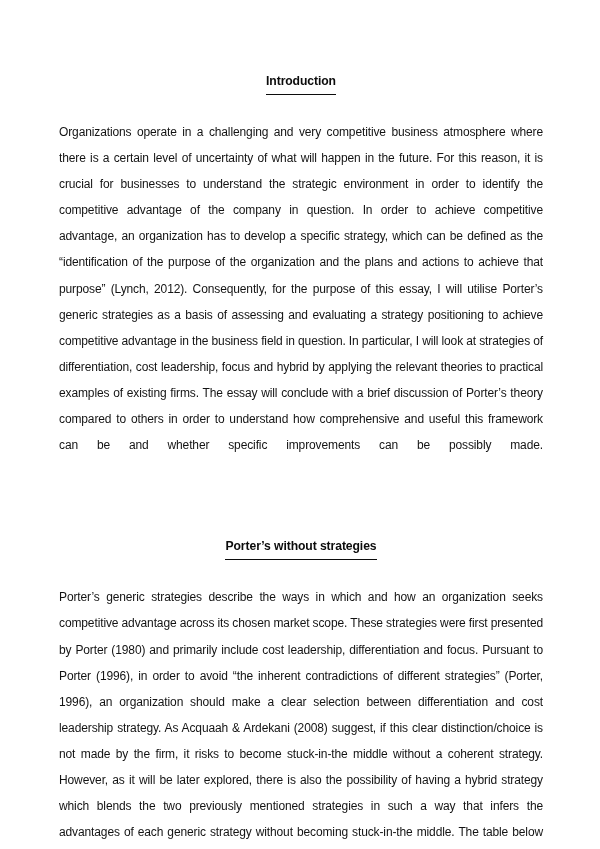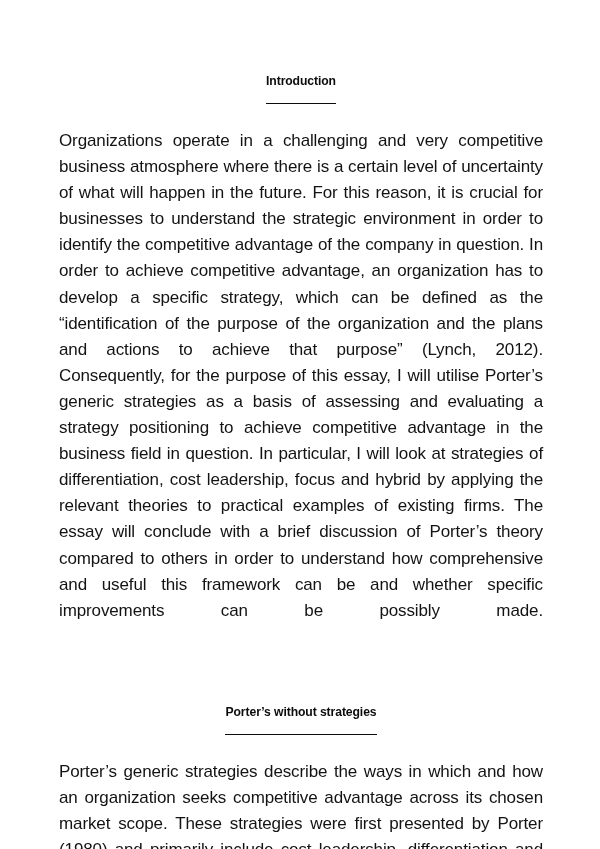--- a/index.html
+++ b/index.html
@@ -36,31 +36,31 @@
     text-align: center;
     font-weight: bold;
     font-size: 12.2px;
     letter-spacing: -0.1px;
     color: #0c0c0c;
     line-height: 26px;
   }
   .heading .heading-text {
     display: inline-block;
     border-bottom: 1.3px solid #0c0c0c;
-    padding-bottom: 9px;
+    padding-bottom: 0;
   }
 
   #heading-introduction { margin-top: 68px; }
   #heading-porter       { margin-top: 49px; }
 
   
   .para {
     text-align: justify;
     text-justify: inter-word;
-    font-size: 17px;
+    font-size: 12px;
     line-height: 26.1px;
     letter-spacing: -0.12px;
     color: #131313;
     word-spacing: -0.1px;
     hyphens: none;
   }
 
   #para-intro  { margin-top: 24px; }
   #para-porter { margin-top: 24px; }
 

